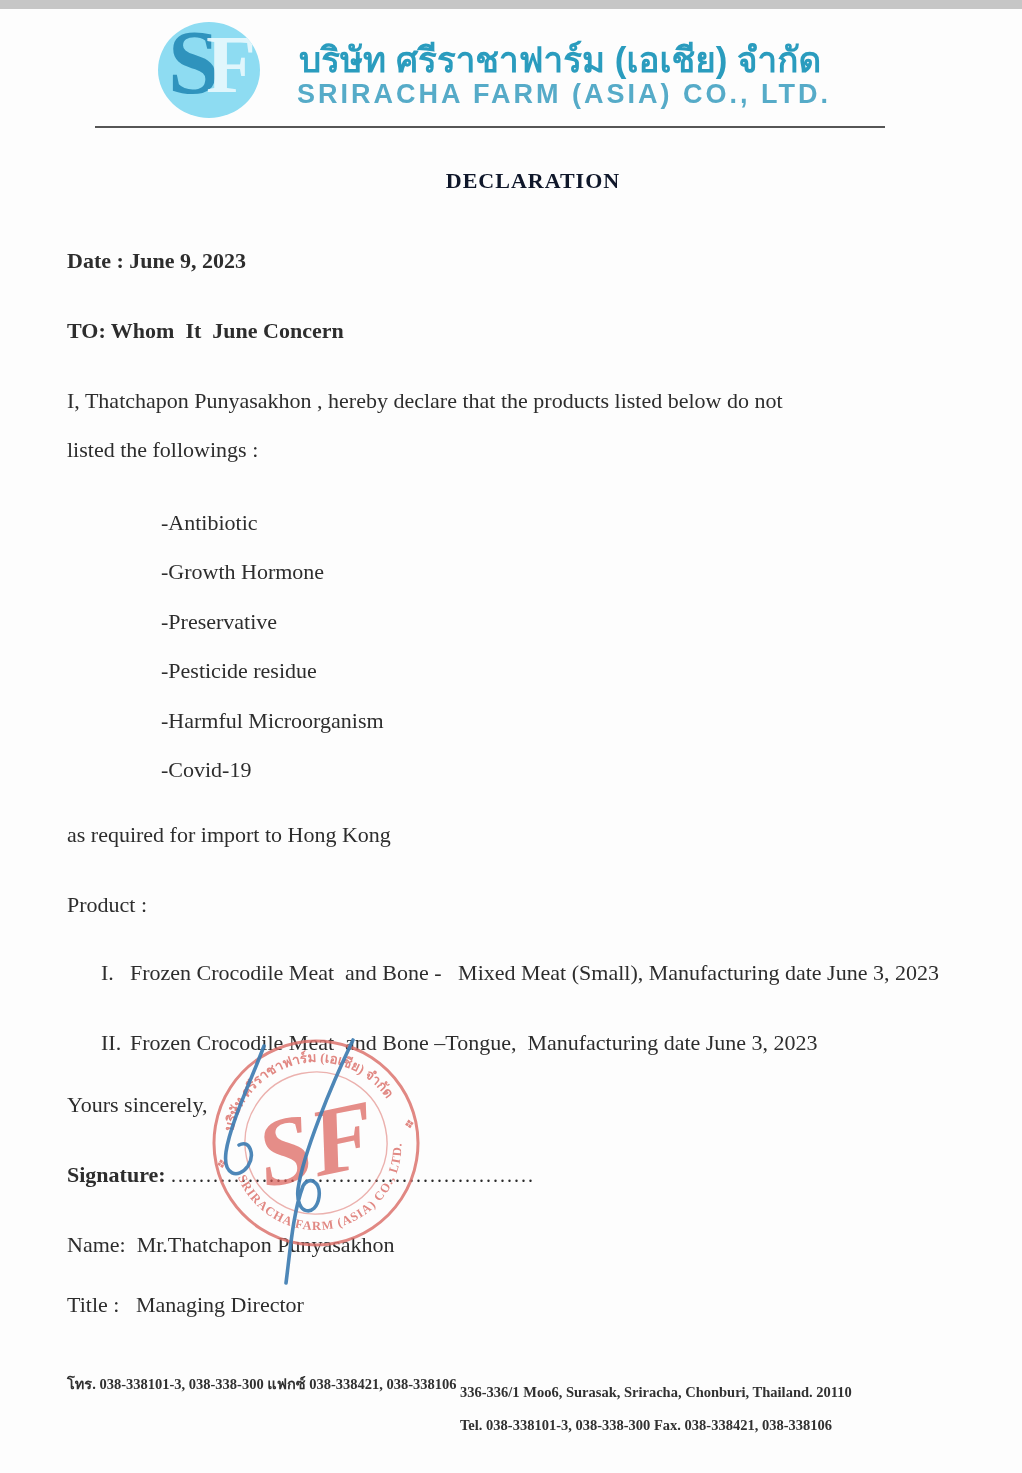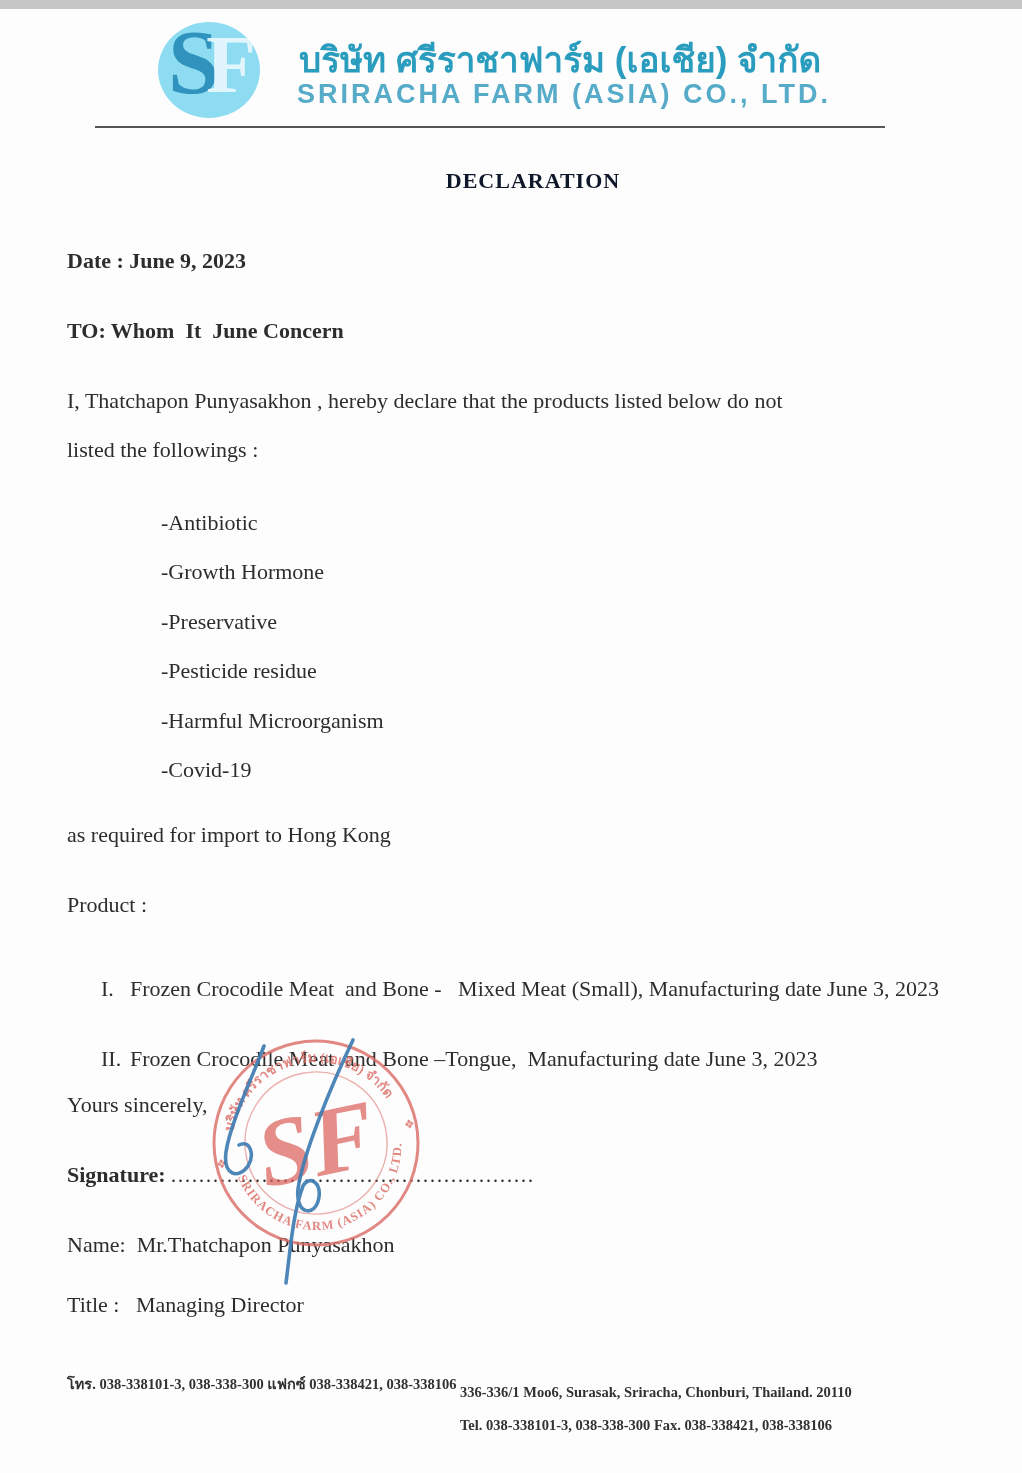--- a/index.html
+++ b/index.html
@@ -39,21 +39,21 @@
   .line{position:absolute;left:67px;font-size:22px;white-space:pre;}
   .bold{font-weight:bold;}
   .date-line{top:248px;font-weight:bold;}
   .date-line .date-val{}
   .to-line{top:318px;font-weight:bold;}
   .body1{top:388px;}
   .body2{top:437px;}
   .item{position:absolute;left:125px;font-size:22px;white-space:pre;margin-left:36px;}
   .req{top:822px;}
   .prod-label{top:892px;}
-  .product{position:absolute;left:101px;font-size:22px;white-space:pre;margin-top:16px;}
+  .product{position:absolute;left:101px;font-size:22px;white-space:pre;}
   .product .numeral{display:inline-block;min-width:29px;}
   .closing{top:1092px;}
   .sig-line{top:1162px;}
   .sig-dots{font-size:20px;letter-spacing:2px;}
   .name-line{top:1232px;}
   .title-line{top:1292px;}
   
   .stamp-wrap{position:absolute;left:180px;top:1026px;width:310px;height:280px;}
   
   .footer{position:absolute;left:0;top:1368px;width:1022px;font-size:14.5px;font-weight:bold;color:#313131;}

